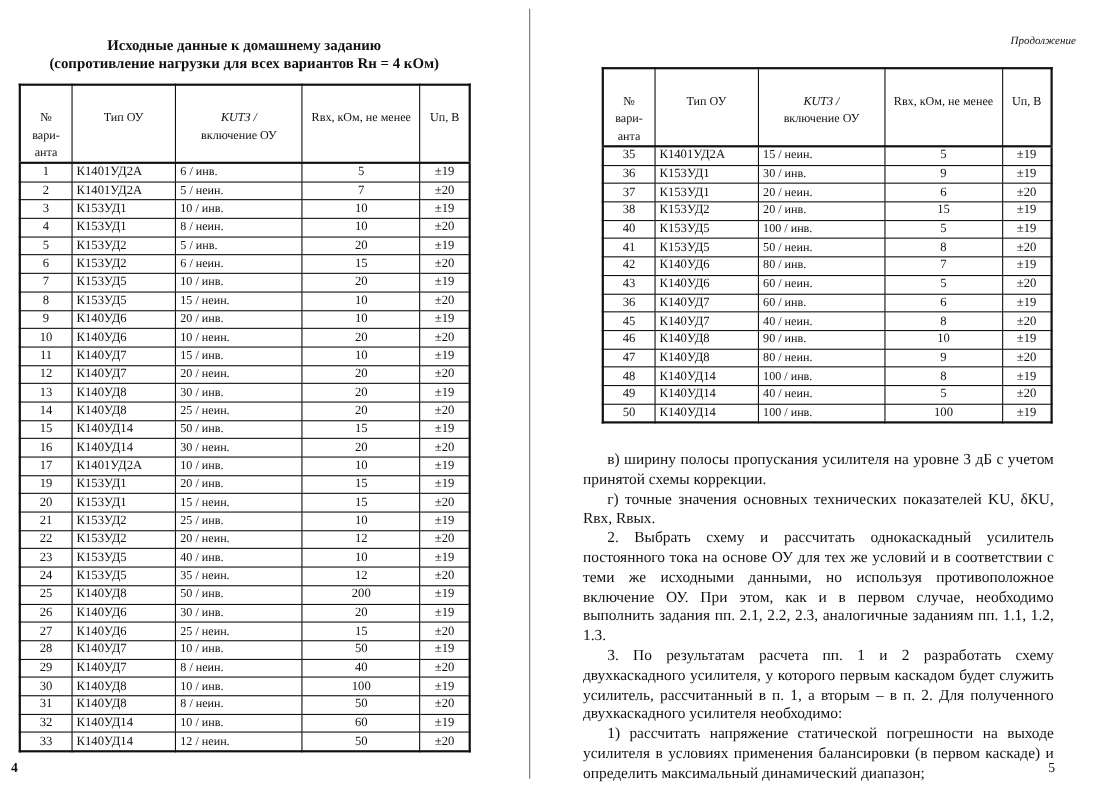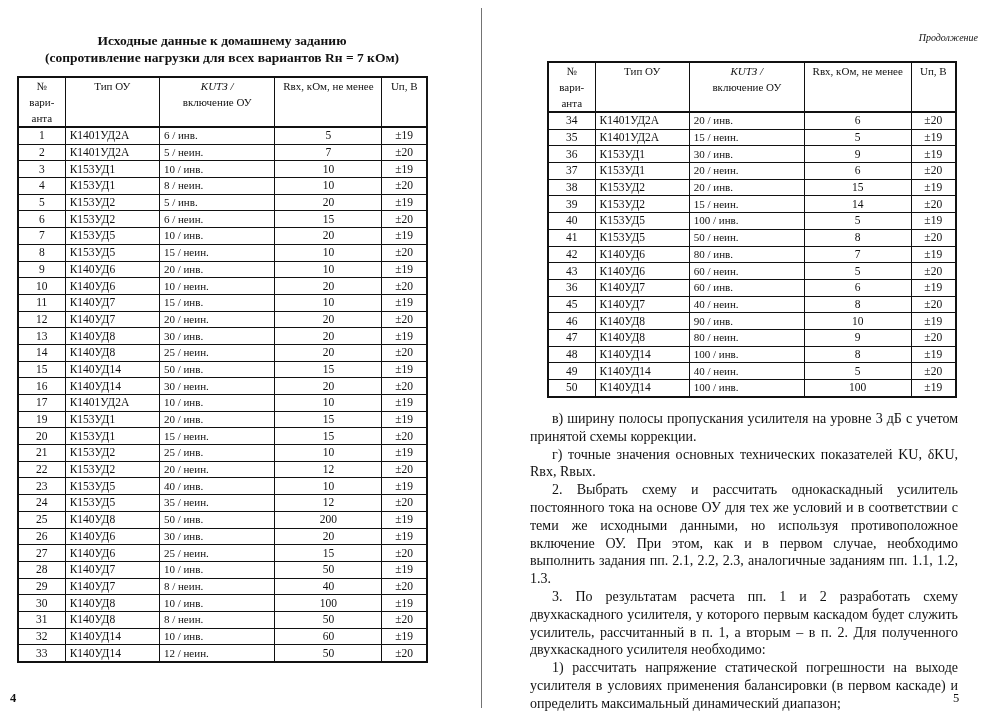--- a/index.html
+++ b/index.html
@@ -12,21 +12,21 @@
            background:#444; opacity:.75; }
   .title { position:absolute; left:17px; width:410px; text-align:center;
            font-weight:bold; font-size:13.5px; line-height:17px; }
   .title.t1 { top:16px; }
   .title.t2 { top:33px; }
   .cont { position:absolute; right:22px; top:16px; font-style:italic; font-size:10px; }
   table.data { position:absolute; border-collapse:collapse; font-size:11.5px; }
   table.data th, table.data td { border:1px solid #111; padding:0 4px; }
   table.data { border:2px solid #111; }
   table.data th { font-weight:normal; vertical-align:top; text-align:center;
-                  line-height:16px; padding-top:0; font-size:11px; }
+                  line-height:16px; padding-top:21px; font-size:11px; }
   table.data thead tr { height:48px; }
   table.data thead { border-bottom:2px solid #111; }
   table.data td { height:15.7px; line-height:15px; }
   td.num { text-align:center; }
   td.type { text-align:left; padding-left:6px; }
   td.ku { text-align:left; padding-left:4px; font-size:11px; }
   td.rin { text-align:center; }
   td.up { text-align:center; }
   #table-left { left:17px; top:60px; width:411px; }
   #table-right { left:57px; top:45px; width:410px; }
@@ -36,21 +36,21 @@
   #pn-right { left:463px; top:675px; font-weight:normal; }
   .text { position:absolute; left:40px; width:428px; top:394px;
           font-size:14px; line-height:17.8px; text-align:justify; }
   .text p { margin:0; text-indent:22px; }
 </style>
 </head>
 <body>
 
 <div class="page" id="left-page">
   <div class="title t1">Исходные данные к домашнему заданию</div>
-  <div class="title t2">(сопротивление нагрузки для всех вариантов Rн = 7 кОм)</div>
+  <div class="title t2">(сопротивление нагрузки для всех вариантов Rн = 4 кОм)</div>
   <table class="data" id="table-left">
     <thead>
       <tr>
         <th class="c1"><span>№ вари-</span><br><span>анта</span></th>
         <th class="c2">Тип ОУ</th>
         <th class="c3"><i>KUТЗ /</i><br><span>включение ОУ</span></th>
         <th class="c4">Rвх, кОм, не менее</th>
         <th class="c5">Uп, В</th>
       </tr>
     </thead>
@@ -293,27 +293,20 @@
       <tr>
         <th class="c1"><span>№ вари-</span><br><span>анта</span></th>
         <th class="c2">Тип ОУ</th>
         <th class="c3"><i>KUТЗ /</i><br><span>включение ОУ</span></th>
         <th class="c4">Rвх, кОм, не менее</th>
         <th class="c5">Uп, В</th>
       </tr>
     </thead>
     <tbody id="tbody-right">
         <tr>
-          <td class="num">34</td>
-          <td class="type">К1401УД2А</td>
-          <td class="ku">20 / инв.</td>
-          <td class="rin">6</td>
-          <td class="up">±20</td>
-        </tr>
-        <tr>
           <td class="num">35</td>
           <td class="type">К1401УД2А</td>
           <td class="ku">15 / неин.</td>
           <td class="rin">5</td>
           <td class="up">±19</td>
         </tr>
         <tr>
           <td class="num">36</td>
           <td class="type">К153УД1</td>
           <td class="ku">30 / инв.</td>
@@ -326,27 +319,20 @@
           <td class="ku">20 / неин.</td>
           <td class="rin">6</td>
           <td class="up">±20</td>
         </tr>
         <tr>
           <td class="num">38</td>
           <td class="type">К153УД2</td>
           <td class="ku">20 / инв.</td>
           <td class="rin">15</td>
           <td class="up">±19</td>
-        </tr>
-        <tr>
-          <td class="num">39</td>
-          <td class="type">К153УД2</td>
-          <td class="ku">15 / неин.</td>
-          <td class="rin">14</td>
-          <td class="up">±20</td>
         </tr>
         <tr>
           <td class="num">40</td>
           <td class="type">К153УД5</td>
           <td class="ku">100 / инв.</td>
           <td class="rin">5</td>
           <td class="up">±19</td>
         </tr>
         <tr>
           <td class="num">41</td>

